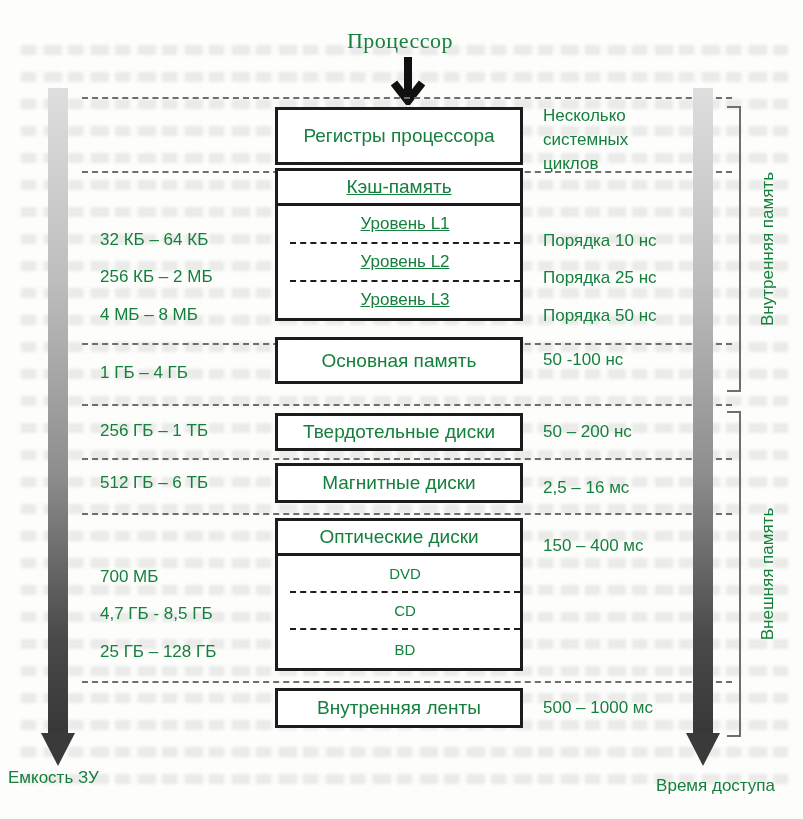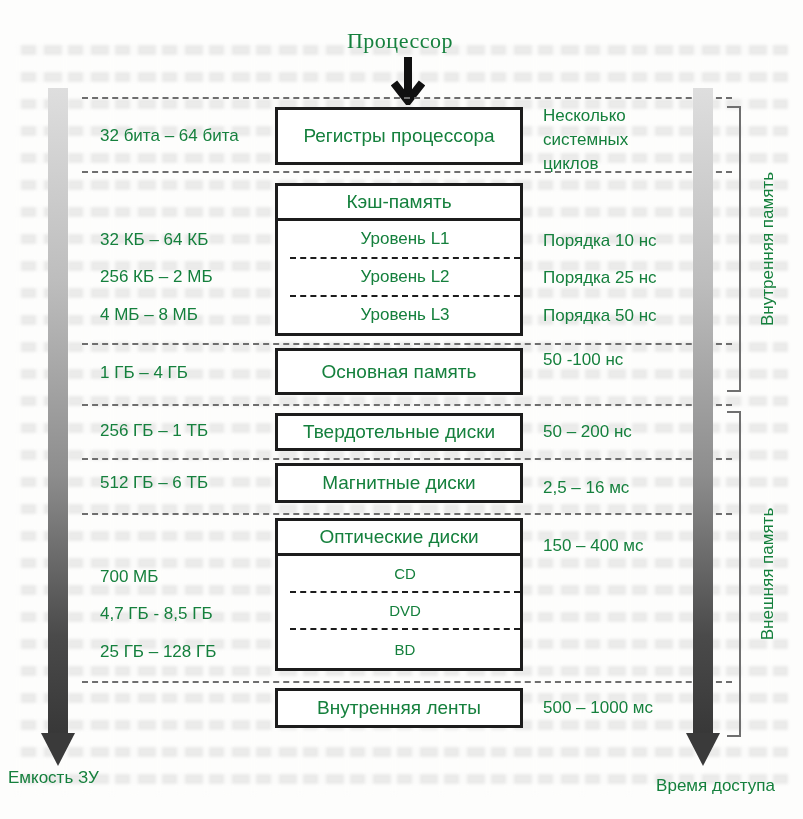--- a/index.html
+++ b/index.html
@@ -35,28 +35,28 @@
   .varrow.left{left:41px}.varrow.right{left:686px}
   .varrow .shaft{width:20px;height:645px;background:linear-gradient(to bottom,#dedede 0%,#bdbdbd 30%,#8d8d8d 60%,#4a4a4a 85%,#383838 100%);}
   .varrow .head{width:0;height:0;border-left:17px solid transparent;border-right:17px solid transparent;border-top:33px solid #3a3a3a;}
   
   .box{
     left:275px;width:248px;box-sizing:border-box;border:3px solid #1c1c1c;background:#fff;
     display:flex;align-items:center;justify-content:center;text-align:center;
     font-size:19px;
   }
   .box.registers{top:107px;height:58px;}
-  .box.mainmem{top:348px;height:47px;justify-content:center;}
+  .box.mainmem{top:337px;height:47px;justify-content:center;}
   .box.ssd{top:413px;height:38px;}
   .box.hdd{top:463px;height:40px;}
   .box.tape{top:688px;height:40px;}
   .block{
     left:275px;width:248px;box-sizing:border-box;border:3px solid #1c1c1c;background:#fff;
   }
-  .block.cache{top:183px;}
+  .block.cache{top:168px;text-decoration:underline;}
   .block.optical{top:518px;}
   .block .hdr{height:32px;border-bottom:3px solid #1c1c1c;display:flex;align-items:center;justify-content:center;font-size:19px;}
   .block .lvl{height:36px;display:flex;align-items:center;justify-content:center;font-size:17px;margin-left:12px;}
   .block .lvl.dashed{border-bottom:2px dashed #1c1c1c;}
   .block.optical .lvl{height:35px;font-size:15px;}
   .block.optical .lvl.last{height:38px;}
   
   .cap{left:100px;width:170px;font-size:17px;line-height:22px;white-space:nowrap;}
   .time{left:543px;width:130px;font-size:17px;line-height:24px;}
   .cap.c1{top:125px}.cap.c2{top:229px}.cap.c3{top:266px}.cap.c4{top:304px}
@@ -102,21 +102,20 @@
 
   <div class="layer varrow left">
     <div class="shaft"></div>
       <div class="head"></div>
   </div>
   <div class="layer varrow right">
     <div class="shaft"></div>
       <div class="head"></div>
   </div>
 
-  <div class="layer cap c1">32 бита – 64 бита</div>
   <div class="layer cap c2">32 КБ – 64 КБ</div>
   <div class="layer cap c3">256 КБ – 2 МБ</div>
   <div class="layer cap c4">4 МБ – 8 МБ</div>
   <div class="layer cap c5">1 ГБ – 4 ГБ</div>
   <div class="layer cap c6">256 ГБ – 1 ТБ</div>
   <div class="layer cap c7">512 ГБ – 6 ТБ</div>
   <div class="layer cap c8">700 МБ</div>
   <div class="layer cap c9">4,7 ГБ - 8,5 ГБ</div>
   <div class="layer cap c10">25 ГБ – 128 ГБ</div>
 
@@ -138,22 +137,22 @@
   <div class="layer box ssd">
     <span>Твердотельные диски</span>
   </div>
 
   <div class="layer box hdd">
     <span>Магнитные диски</span>
   </div>
 
   <div class="layer block optical">
     <div class="hdr">Оптические диски</div>
+    <div class="lvl dashed">DVD</div>
     <div class="lvl dashed">CD</div>
-    <div class="lvl dashed">DVD</div>
     <div class="lvl last">BD</div>
   </div>
 
   <div class="layer box tape">
     <span>Внутренняя ленты</span>
   </div>
 
   <div class="layer time t1">Несколько системных циклов</div>
   <div class="layer time t2">Порядка 10 нс</div>
   <div class="layer time t3">Порядка 25 нс</div>

